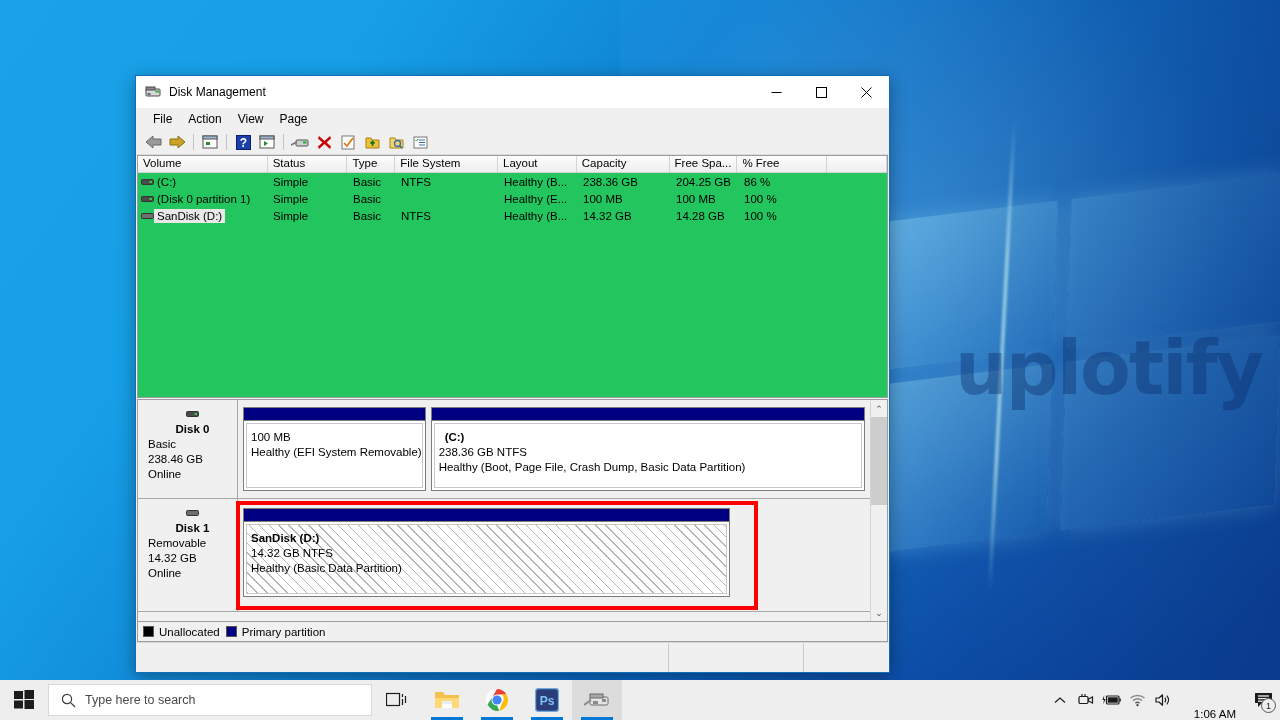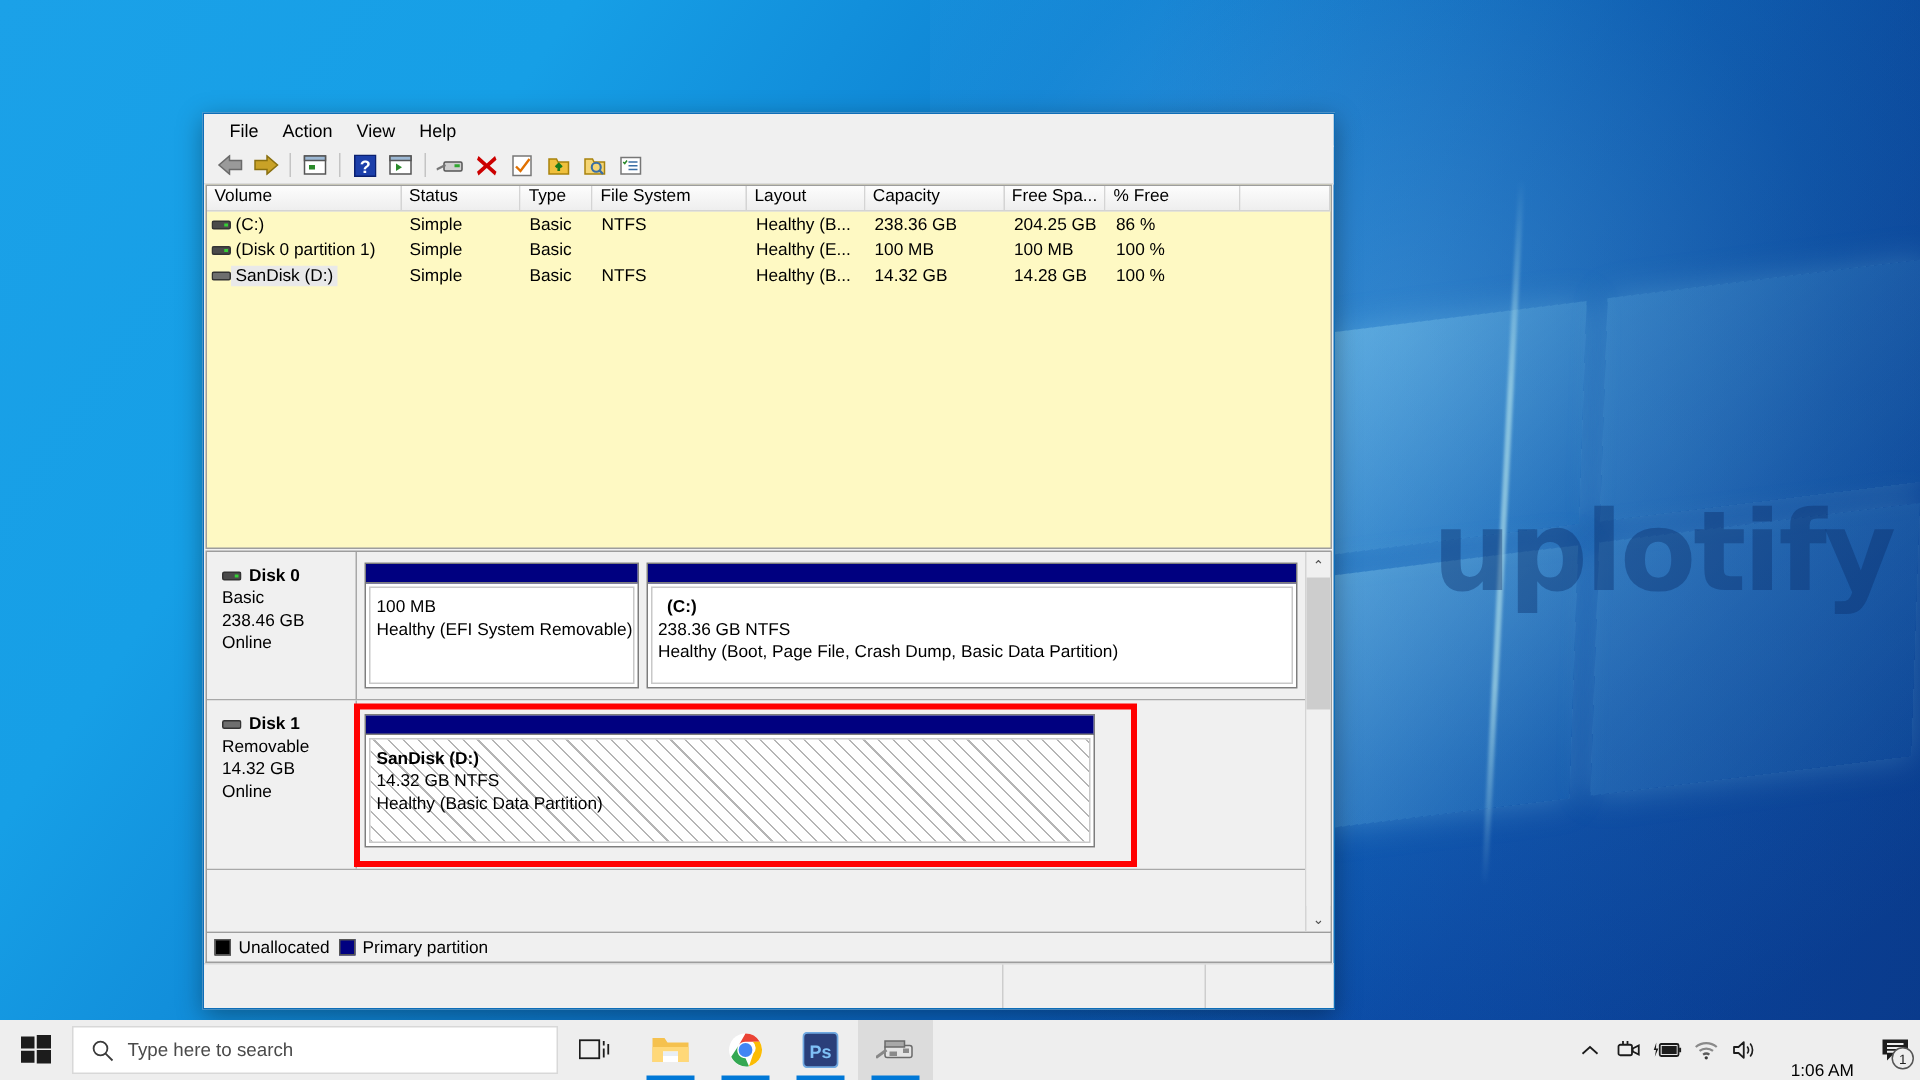--- a/index.html
+++ b/index.html
@@ -110,21 +110,21 @@
   }
   .tb-btn {
     width: 22px; height: 21px;
     display: flex; align-items: center; justify-content: center;
   }
   .tb-sep { width: 1px; height: 16px; background: #c4c4c4; margin: 0 3px; }
 
   
   #volpane {
     flex: 0 0 243px;
-    background: #fef9c3;
+    background: #22c55e;
     border: 1px solid #9d9d9d;
     margin: 0 1px;
     display: flex; flex-direction: column;
     overflow: hidden;
   }
   #volheader {
     display: flex; height: 17px;
     background: #f0f0f0;
     border-bottom: 1px solid #d4d4d4;
     flex: 0 0 17px;
@@ -156,21 +156,21 @@
     position: relative;
   }
   #gfxbody { flex: 1 1 auto; display: flex; flex-direction: column; position: relative;}
   .diskrow { display: flex; flex: 0 0 99px; border-bottom: 1px solid #a8a8a8; position: relative; }
   .disk-info {
     flex: 0 0 100px;
     background: #f0f0f0;
     border-right: 1px solid #a8a8a8;
     padding: 10px 0 0 10px;
   }
-  .disk-title { font-size: 11.5px; font-weight: bold; display: flex; align-items: center; gap: 5px; }
+  .disk-title { font-size: 11.5px; font-weight: bold; display: flex; align-items: center; gap: 5px; flex-direction: column; }
   .disk-line { font-size: 11.5px; margin-top: 3px; }
   .disk-bars { flex: 1 1 auto; display: flex; padding: 7px 5px 7px 5px; gap: 5px; background: #f0f0f0; }
   .part {
     display: flex; flex-direction: column;
     border: 1px solid #7d7d7d;
     background: #fff;
   }
   .part-cap { height: 13px; background: #000080; flex: 0 0 13px; border-bottom: 1px solid #7d7d7d; }
   .part-body {
     flex: 1 1 auto; background: #fff; padding: 6px 0 0 4px;
@@ -284,26 +284,53 @@
     <div class="pane p3"></div>
       <div class="pane p4"></div>
   </div>
   <div class="hero-edge"></div>
   <div class="wp-dark"></div>
   <div id="watermark">uplotify</div>
 </div>
 
 <div id="window">
 
+  <div id="titlebar">
+    <svg id="title-icon" viewBox="0 0 16 16">
+      <rect x="1" y="5" width="14" height="7" rx="1" fill="#d8d8d8" stroke="#4a4a4a"></rect>
+      <rect x="1" y="3" width="9" height="3" fill="#8a8a8a" stroke="#4a4a4a"></rect>
+      <rect x="10.5" y="6.5" width="3.5" height="2" fill="#2fa82f"></rect>
+      <rect x="2.5" y="9" width="3" height="2" fill="#6a6a6a"></rect>
+    </svg>
+    <div id="title-text">Disk Management</div>
+    <div class="win-btns">
+      <div class="win-btn">
+        <svg width="11" height="11" viewBox="0 0 11 11">
+            <line x1="0.5" y1="5.5" x2="10.5" y2="5.5" stroke="#000"></line>
+          </svg>
+      </div>
+      <div class="win-btn">
+        <svg width="11" height="11" viewBox="0 0 11 11">
+            <rect x="0.5" y="0.5" width="10" height="10" fill="none" stroke="#000"></rect>
+          </svg>
+      </div>
+      <div class="win-btn close">
+        <svg width="11" height="11" viewBox="0 0 11 11">
+            <line x1="0.5" y1="0.5" x2="10.5" y2="10.5" stroke="currentColor"></line>
+            <line x1="10.5" y1="0.5" x2="0.5" y2="10.5" stroke="currentColor"></line>
+          </svg>
+      </div>
+    </div>
+  </div>
 
   <div id="menubar">
     <div class="menu-item">File</div>
     <div class="menu-item">Action</div>
     <div class="menu-item">View</div>
-    <div class="menu-item">Help</div>
+    <div class="menu-item">Page</div>
   </div>
 
   <div id="toolbar">
     <div class="tb-btn">
       <svg width="17" height="14" viewBox="0 0 17 14">
           <path d="M8 1 L8 4 L16 4 L16 10 L8 10 L8 13 L1 7 Z" fill="#9a9a9a" stroke="#6a6a6a"></path>
         </svg>
     </div>
     <div class="tb-btn">
       <svg width="17" height="14" viewBox="0 0 17 14">

